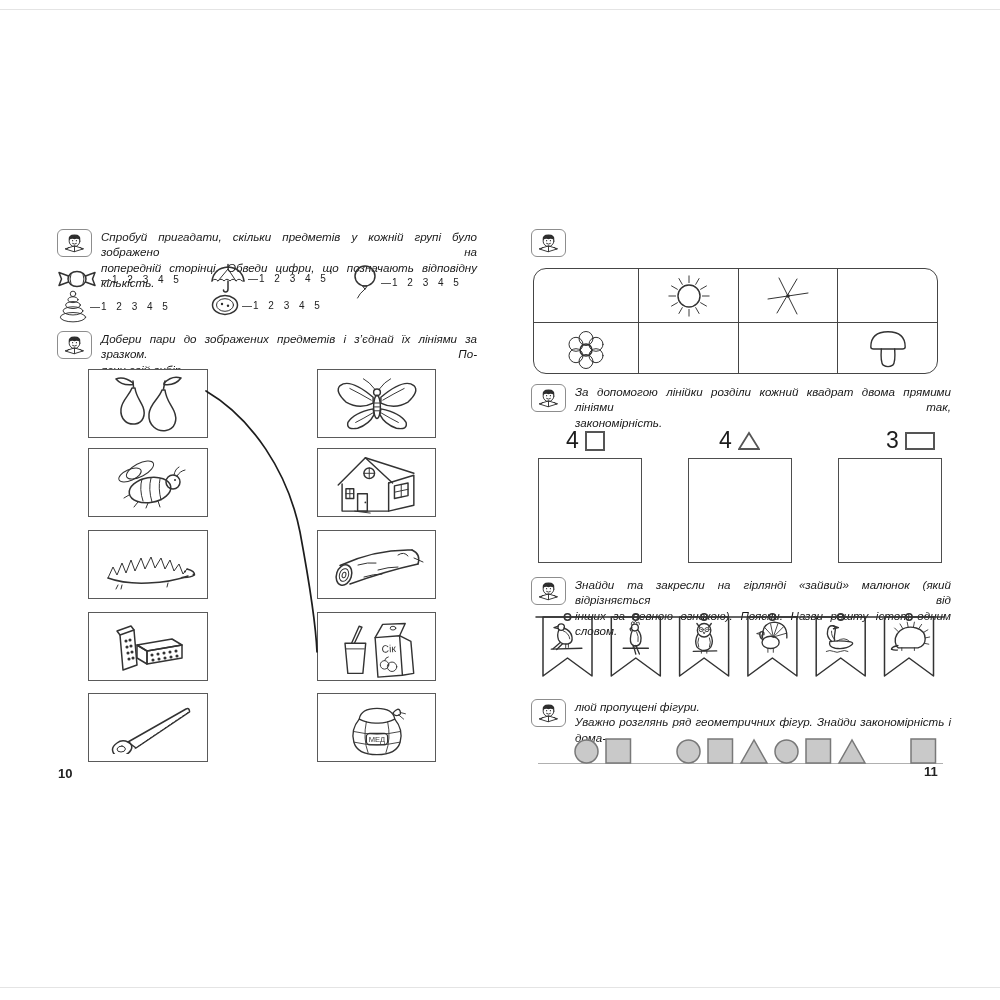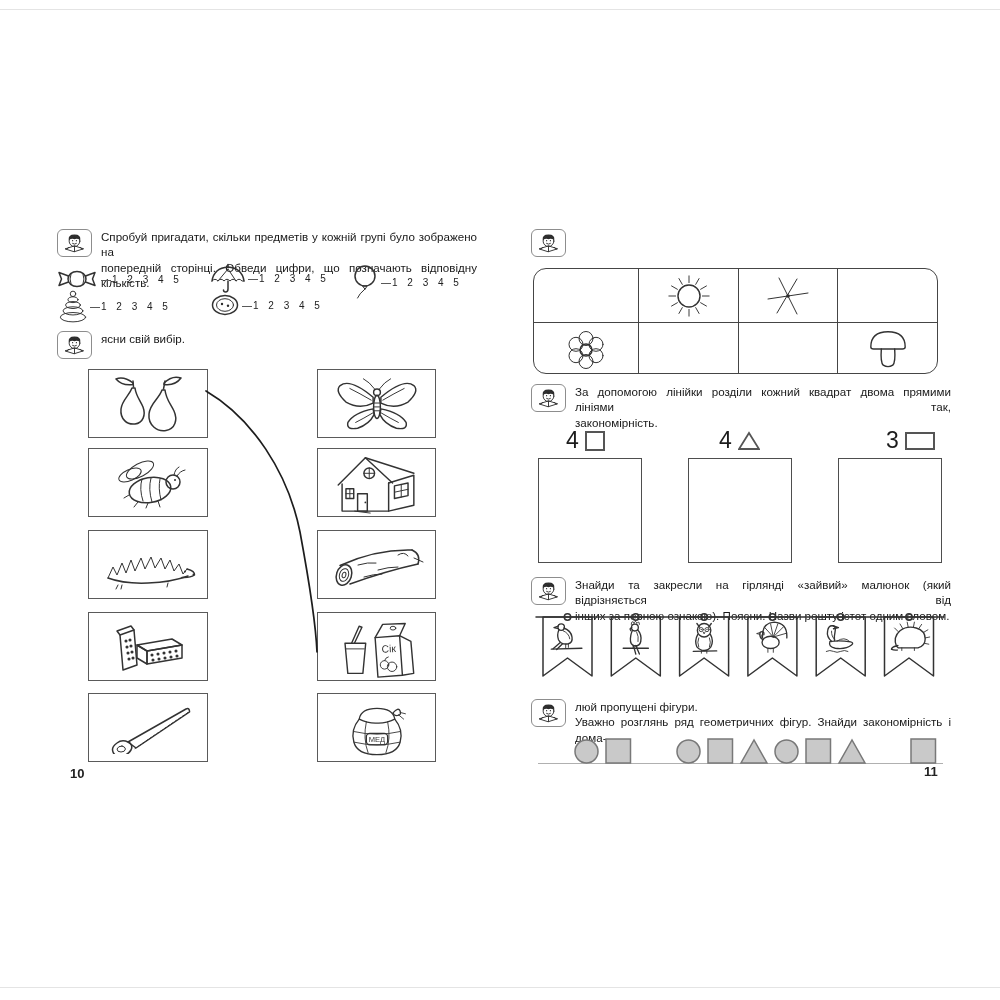--- a/index.html
+++ b/index.html
@@ -3,21 +3,21 @@
 <meta charset="utf-8">
 <style>
   html,body{margin:0;padding:0;background:#fff;}
   #stage{position:relative;width:1000px;height:1000px;background:#fff;overflow:hidden;
          font-family:"Liberation Sans", sans-serif;color:#161616;}
   .scanline{position:absolute;left:0;width:1000px;height:1px;background:#e4e4e4;}
   .task{position:absolute;display:flex;gap:9px;align-items:flex-start;}
   .ticon{width:33px;height:26px;border:1.5px solid #8d8d8d;border-radius:6px;flex:none;
          display:flex;align-items:center;justify-content:center;background:#fff;}
   .ttext{font-size:11.6px;line-height:15.3px;color:#181818;}
-  .tline{text-align:justify;text-align-last:justify;white-space:normal;}
+  .tline{text-align:justify;text-align-last:justify;white-space:normal;font-style:italic;}
   .tline.last{text-align-last:left;}
   .cgroup{position:absolute;display:flex;align-items:center;gap:2px;}
   .cnums{font-size:10px;letter-spacing:1px;word-spacing:5px;color:#222;white-space:nowrap;}
   .mbox{position:absolute;width:118px;height:67px;border:1.6px solid #5a5a5a;background:#fff;
         display:flex;align-items:center;justify-content:center;}
   .bigsq{position:absolute;width:102px;height:103px;border:1.6px solid #4e4e4e;background:#fff;}
   .memtable{position:absolute;left:533px;top:268px;width:403px;height:104px;
             border:1.7px solid #454545;border-radius:13px;overflow:hidden;
             display:grid;grid-template-columns:105px 100px 99px 99px;grid-template-rows:54px 50px;}
   .memcell{border-right:1.4px solid #454545;border-bottom:1.4px solid #454545;
@@ -173,20 +173,21 @@
       <span class="cnums">—1 2 3 4 5</span>
     </div>
 
     <div class="task" style="left:57px;top:331px;width:420px">
       <div class="ticon">
         <svg class="draw" width="29" height="23" viewBox="0 0 30 24">
             <use href="#kid"></use>
           </svg>
       </div>
       <div class="ttext" style="width:381px">
+        <div class="tline">Добери пари до зображених предметів і з’єднай їх лініями за зразком. По-</div>
         <div class="tline last">ясни свій вибір.</div>
       </div>
     </div>
 
     <div class="mbox" style="left:88px;top:369px">
       <svg class="draw" width="100" height="60" viewBox="0 0 100 60">
         <path d="M34,14 C31,22 24,26 23,35 C22,45 29,51 37,50 C45,49 48,41 45,33 C42,26 38,22 37,14 Z"></path>
         <path d="M35.5,13 L35,7"></path>
         <path d="M35,9 Q26,2 18,5 Q24,12 35,10.5 Z"></path>
         <path d="M64,16 C61,25 52,29 51,40 C50,51 59,58 68,56.5 C77,55 80,46 76,37 C72,29 68,25 67,16 Z"></path>
@@ -320,21 +321,21 @@
         <path class="thin" d="M26,29 Q22,48 28,64 M50,29 Q54,48 48,64 M12,40 Q38,46 64,40 M12.5,52 Q38,58 63.5,52"></path>
         <rect x="26" y="42" width="24" height="13" rx="4"></rect>
         <text x="38" y="52" font-size="8.5" text-anchor="middle">МЕД</text>
       </svg>
     </div>
 
     <svg class="overlay" width="1000" height="1000" viewBox="0 0 1000 1000">
       <path d="M206,391 C252,418 288,472 300,532 C310,586 316,628 317,652" fill="none" stroke="#1d1d1d" stroke-width="1.7" stroke-linecap="round"></path>
     </svg>
 
-    <div class="pagenum" style="left:70px;top:766px">10</div>
+    <div class="pagenum" style="left:58px;top:766px">10</div>
   </div>
 
   <div>
 
     <div class="task" style="left:531px;top:229px;width:420px">
       <div class="ticon">
         <svg class="draw" width="29" height="23" viewBox="0 0 30 24">
             <use href="#kid"></use>
           </svg>
       </div>

